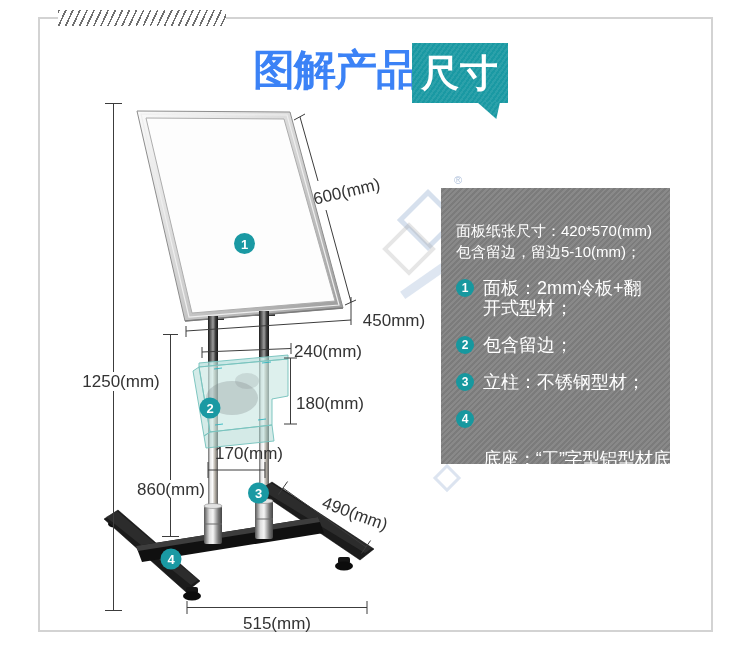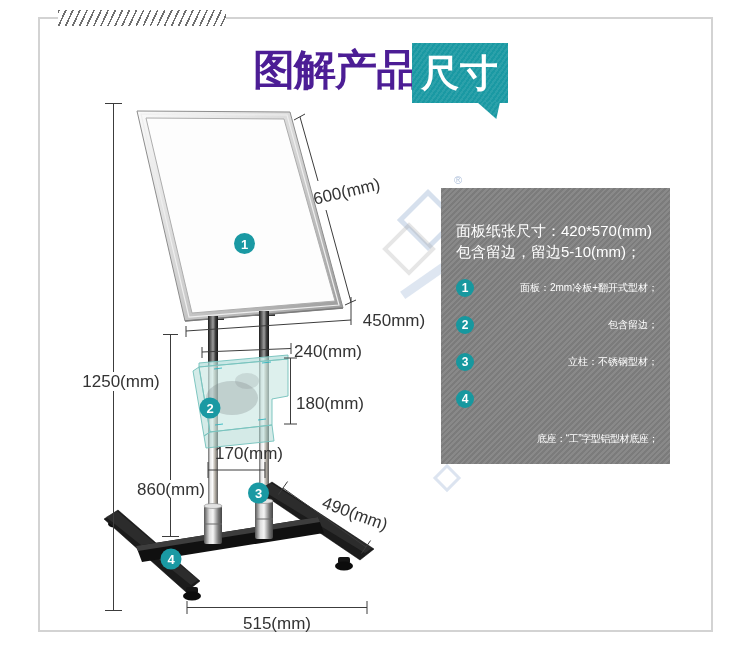--- a/index.html
+++ b/index.html
@@ -16,21 +16,21 @@
   .hatch-strip{
     position:absolute;left:58px;top:10px;width:168px;height:16px;background:#fff;
   }
   .hatch-strip .slashes{
     position:absolute;inset:0;
     background:repeating-linear-gradient(115deg,#6f6f6f 0 1.6px,transparent 1.6px 6.4px);
   }
   
   .title-row{position:absolute;left:253px;top:40px;display:flex;align-items:flex-start;}
   .title-black{
-    font-size:42px;font-weight:bold;color:#4c1d95;letter-spacing:-1px;line-height:60px;
+    font-size:42px;font-weight:bold;color:#3b82f6;letter-spacing:-1px;line-height:60px;
   }
   .title-badge{
     position:absolute;left:159px;top:3px;width:96px;height:60px;background:#1a99a3;
     background-image:repeating-linear-gradient(125deg,rgba(255,255,255,0.08) 0 2px,transparent 2px 4px);
     display:flex;align-items:center;justify-content:center;
   }
   .title-badge-text{font-size:38px;font-weight:bold;color:#ffffff;letter-spacing:1px;}
   .title-badge-tail{
     position:absolute;left:224px;top:62px;width:23px;height:17px;background:#1a99a3;
     background-image:repeating-linear-gradient(125deg,rgba(255,255,255,0.08) 0 2px,transparent 2px 4px);
@@ -67,21 +67,21 @@
     padding:32px 12px 0 15px;color:#ffffff;
   }
   .info-intro{font-size:15px;line-height:21px;}
   .info-items{margin-top:16px;}
   .info-item{display:flex;align-items:flex-start;margin-bottom:17px;}
   .info-badge{
     flex:0 0 auto;width:18px;height:18px;border-radius:50%;background:#17989f;
     color:#fff;font-size:12px;font-weight:bold;display:flex;align-items:center;justify-content:center;
     margin-right:9px;margin-top:1px;
   }
-  .info-item-text{font-size:10px;line-height:20px;width:178px;text-align:right;}
+  .info-item-text{font-size:18px;line-height:20px;width:178px;}
   .nowrap{white-space:nowrap;letter-spacing:-0.4px;margin-top:40px;}
 </style>
 </head>
 <body>
 
 <div class="canvas">
 
   <div class="page-border"></div>
 
   <div class="hatch-strip">

